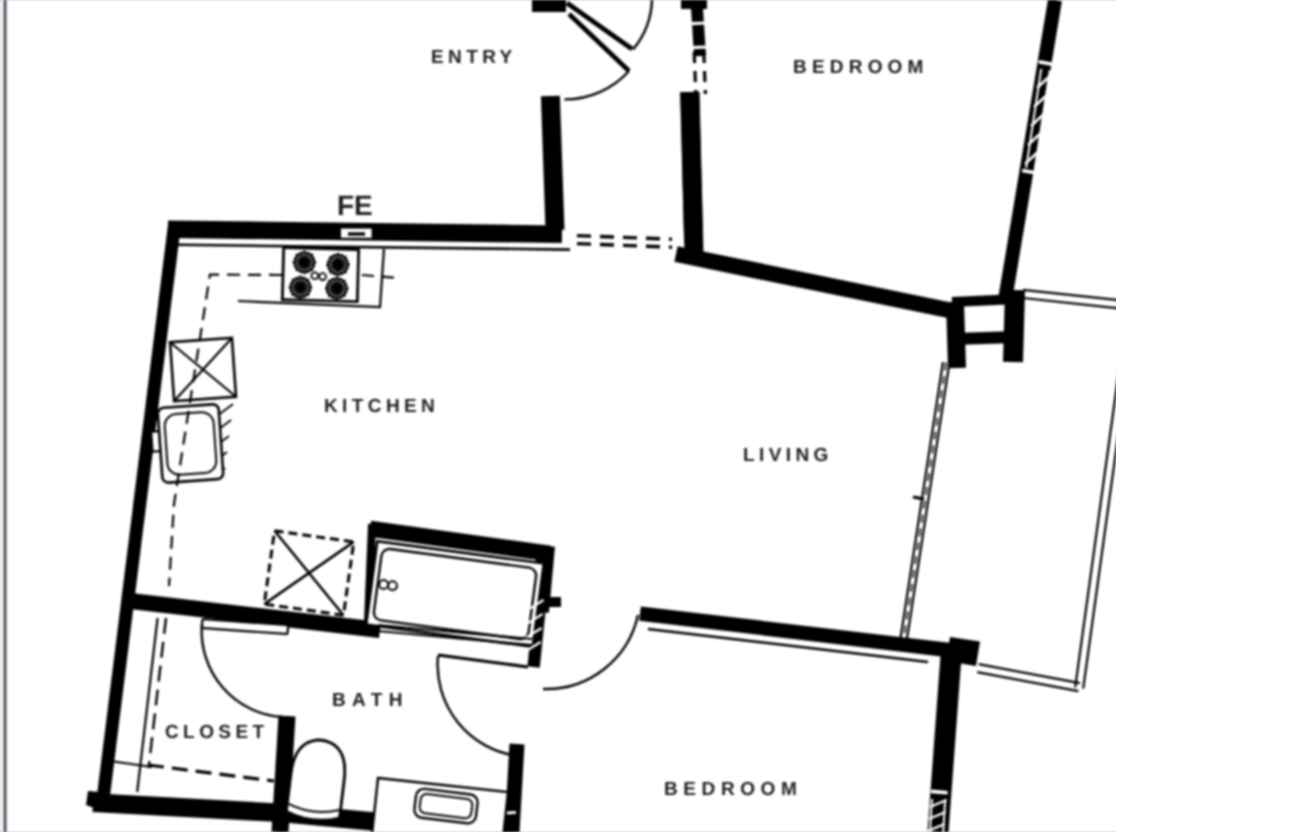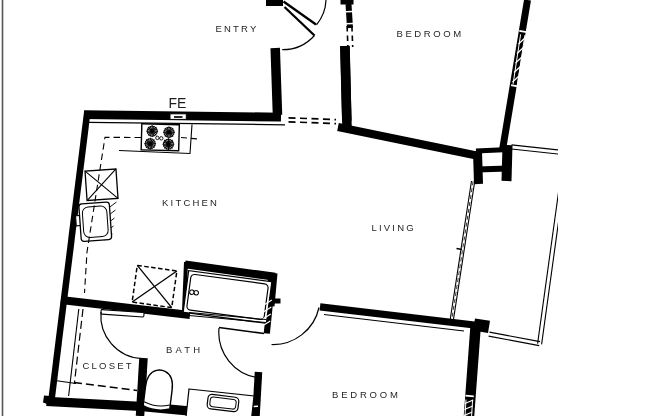--- a/index.html
+++ b/index.html
@@ -1,16 +1,16 @@
 <!DOCTYPE html>
 <html><head>
 <meta charset="utf-8">
 <style>
 html,body{margin:0;padding:0;background:#fff;}
-#plan{width:558px;height:416px;position:relative;overflow:hidden;background:#c4b5fd;}
+#plan{width:558px;height:416px;position:relative;overflow:hidden;background:#c4b5fd;font-weight:bold;}
 text{font-family:"Liberation Sans",sans-serif;fill:#1c1c1c;opacity:0.99;}
 .lbl{font-size:9.5px;letter-spacing:2.2px;}
 svg{-webkit-font-smoothing:antialiased;filter:blur(0.5px);}
 </style>
 </head>
 <body>
 <div id="plan">
 <svg width="652" height="416" viewBox="0 0 652 416">
 <rect x="0" y="0" width="652" height="416" fill="#ffffff"></rect>
 

